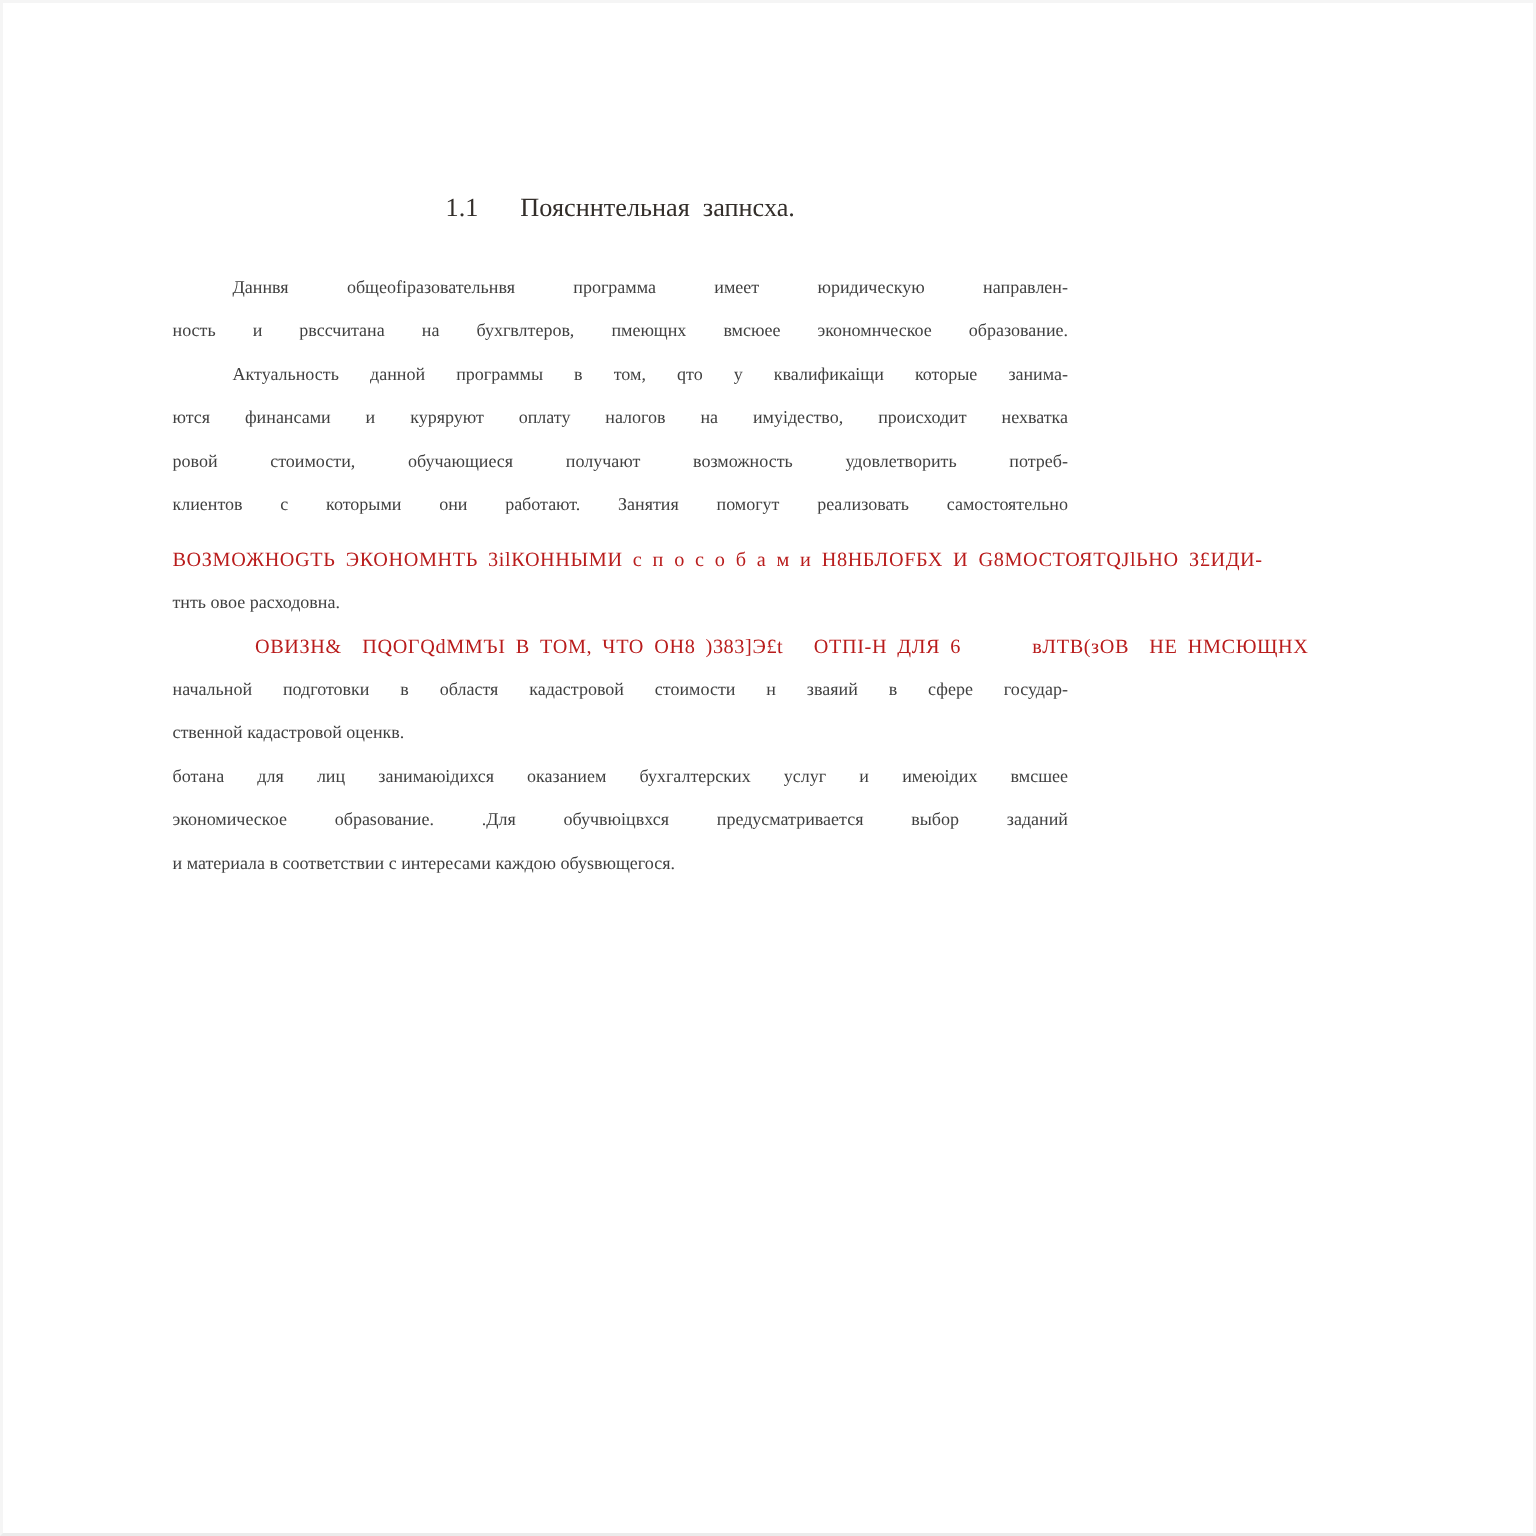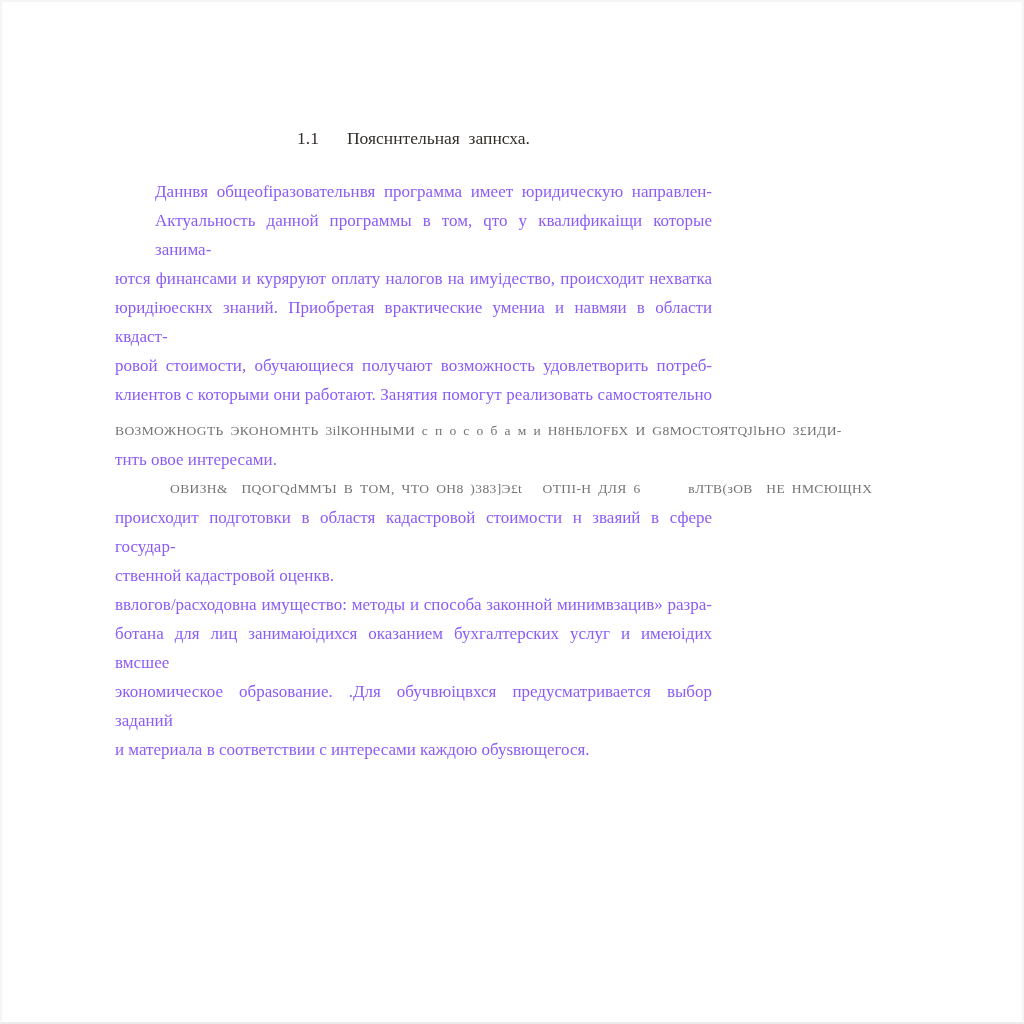--- a/index.html
+++ b/index.html
@@ -29,57 +29,56 @@
     display: flex;
     justify-content: center;
     gap: 28px;
     font-size: 17.5px;
     line-height: 29px;
     margin-bottom: 24px;
     white-space: pre-wrap;
     color: #332e2a;
   }
   .body-lines .line {
-    font-size: 17px;
+    font-size: 12px;
     line-height: 29px;
     white-space: normal;
-    color: #8b5cf6;
+    color: #404040;
   }
   .body-lines .line.indent   { padding-left: 40px; }
   .body-lines .line.indent2  { padding-left: 55px; text-align: right; }
   .body-lines .line.j        { text-align: justify; text-align-last: justify; }
   .body-lines .line.caps {
     font-size: 13.5px;
     letter-spacing: 0.4px;
     word-spacing: 3px;
     white-space: nowrap;
-    color: #737373;
+    color: #b91c1c;
   }
   .body-lines .line.sp       { margin-top: 7px; }
 </style>
 </head>
 <body>
 
 <div class="page">
   <div class="content">
     <div class="heading">
       <span>1.1</span>
       <span>Поясннтельная  запнсха.</span>
     </div>
     <div class="body-lines">
         <div class="line indent j">Даннвя общеоfiразовательнвя программа имеет юридическую направлен-</div>
+        <div class="line j">ность и рвссчитана на бухгвлтеров, пмеющнх вмсюее экономнческое образование.</div>
         <div class="line indent j">Актуальность данной программы в том, qто у квалификаіщи которые занима-</div>
         <div class="line j">ются финансами и куряруют оплату налогов на имуідество, происходит нехватка</div>
-        <div class="line j">юридіюескнх знаний. Приобретая врактические умениа и навмяи в области квдаст-</div>
         <div class="line j">ровой стоимости, обучающиеся получают возможность удовлетворить потреб-</div>
         <div class="line j">клиентов с которыми они работают. Занятия помогут реализовать самостоятельно</div>
         <div class="line caps sp">ВОЗМОЖНОGТЬ ЭКОНОМНТЬ 3ilКОННЫМИ с п о с о б а м и Н8НБЛОFБХ И G8МОСТОЯТQЈlЬНО З£ИДИ-</div>
-        <div class="line">тнть овое интересами.</div>
+        <div class="line">тнть овое расходовна.</div>
         <div class="line indent2 caps">ОВИЗН&amp;&nbsp; ПQОГQdММЪІ В ТОМ, ЧТО ОН8 )383]Э£t&nbsp;&nbsp; ОТПІ-Н ДЛЯ 6&nbsp;&nbsp;&nbsp;&nbsp;&nbsp;&nbsp; вЛТВ(зОВ&nbsp; НЕ НМСЮЩНХ</div>
-        <div class="line j">происходит подготовки в областя кадастровой стоимости н зваяий в сфере государ-</div>
+        <div class="line j">начальной подготовки в областя кадастровой стоимости н зваяий в сфере государ-</div>
         <div class="line">ственной кадастровой оценкв.</div>
-        <div class="line j">ввлогов/расходовна имущество: методы и способа законной минимвзацив» разра-</div>
         <div class="line j">ботана для лиц занимаюідихся оказанием бухгалтерских услуг и имеюідих вмсшее</div>
         <div class="line j">экономическое обраsование. .Для обучвюіцвхся предусматривается выбор заданий</div>
         <div class="line">и материала в соответствии с интересами каждою обуsвющегося.</div>
       </div>
   </div>
 </div>
 
 </body></html>

